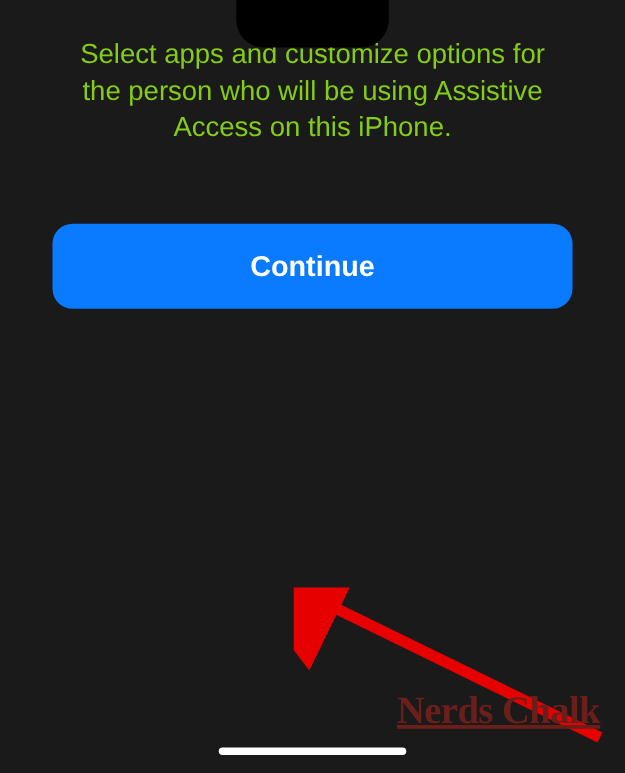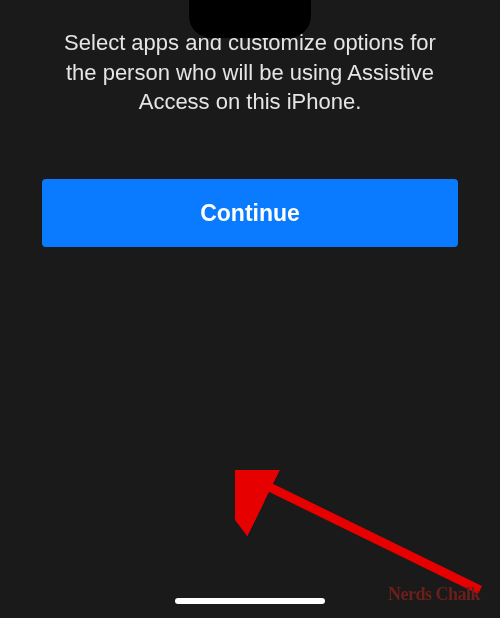--- a/index.html
+++ b/index.html
@@ -42,55 +42,56 @@
       margin-top: 80px;
       line-height: 1.15;
       letter-spacing: -0.5px;
     }
     .description {
       font-size: 22px;
       font-weight: 400;
       text-align: center;
       margin-top: 28px;
       line-height: 1.35;
-      color: #e5e5e5;
+      color: #84cc16;
       padding: 0 10px;
     }
     .continue-button {
       width: 416px;
       height: 68px;
       background: #0a7aff;
       border: none;
-      border-radius: 4px;
+      border-radius: 16px;
       color: #ffffff;
       font-size: 23px;
       font-weight: 700;
       font-family: inherit;
       cursor: pointer;
       margin-top: 62px;
     }
     .home-indicator {
       position: absolute;
       bottom: 14px;
       left: 50%;
       transform: translateX(-50%);
       width: 150px;
       height: 6px;
       background: #ffffff;
       border-radius: 3px;
     }
     .watermark {
       position: absolute;
-      bottom: 13px;
+      bottom: 32px;
       right: 20px;
       font-family: Georgia, serif;
       font-weight: bold;
-      font-size: 18px;
+      font-size: 31px;
       color: #6b1f1a;
       letter-spacing: -0.5px;
+      text-decoration: underline;
     }
     .arrow-annotation {
       position: absolute;
       left: 235px;
       top: 470px;
       width: 260px;
       height: 130px;
       pointer-events: none;
     }
   </style>

